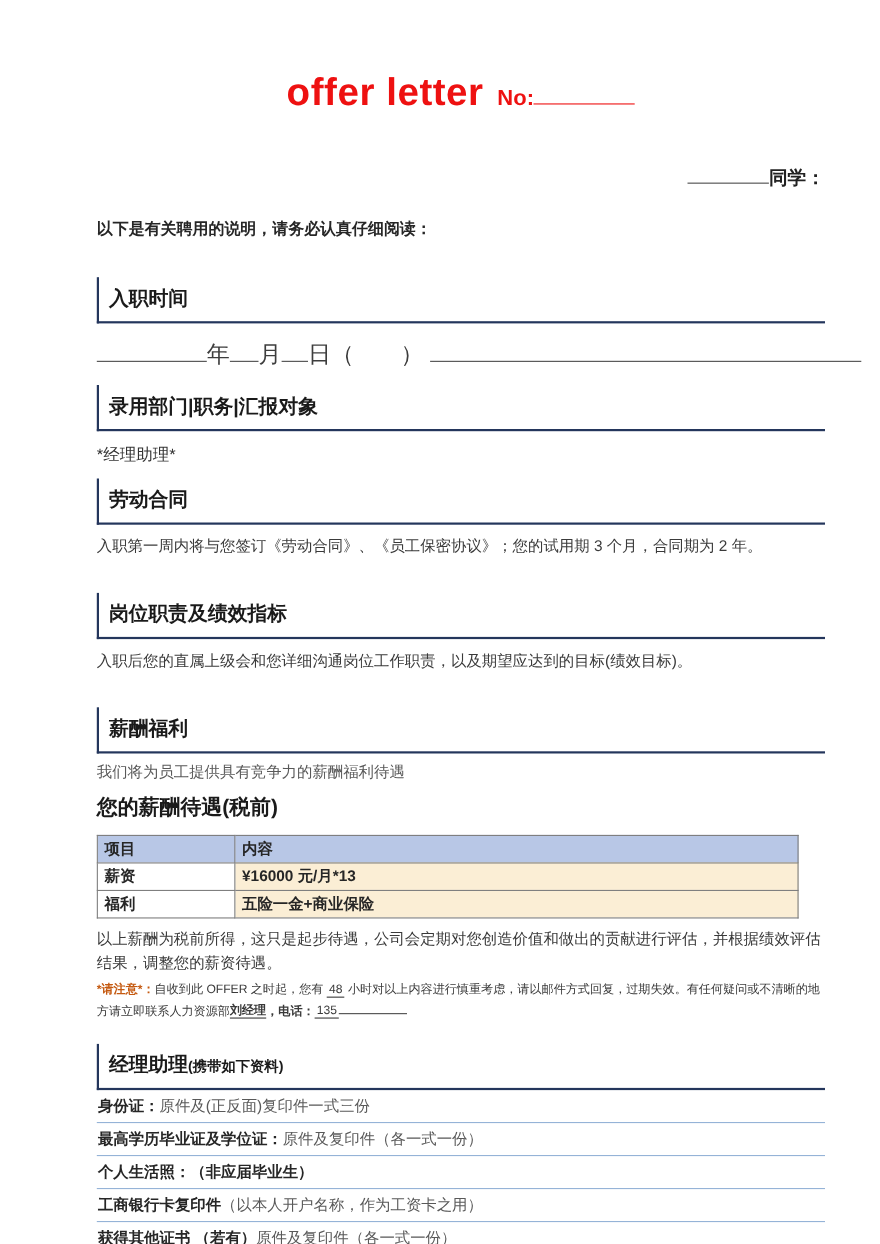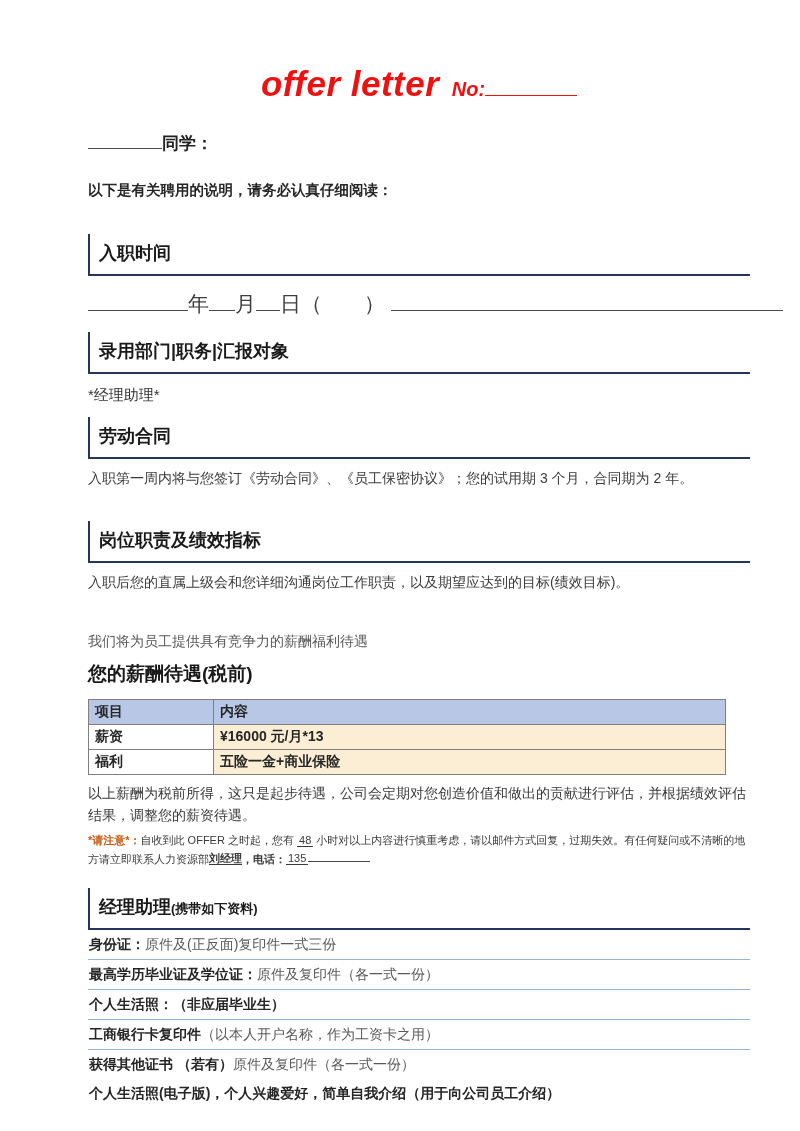--- a/index.html
+++ b/index.html
@@ -5,27 +5,27 @@
   html,body{margin:0;padding:0;}
   body{
     width:800px;height:1131px;background:#ffffff;
     font-family:"Liberation Sans","DejaVu Sans",sans-serif;
     color:#333333;
   }
   .page{box-sizing:border-box;width:800px;height:1131px;padding:64px 50px 0 88px;overflow:hidden;}
   .content{width:662px;}
 
   
-  .title-row{text-align:center;margin:0 0 26px 0;white-space:nowrap;font-style:italic;}
+  .title-row{text-align:center;margin:0 0 44px 0;white-space:nowrap;}
   .title-main{color:#ee1111;font-size:35px;font-weight:bold;letter-spacing:0.5px;}
   .title-no{color:#ee1111;font-size:20px;font-weight:bold;margin-left:8px;}
   .blank{display:inline-block;border-bottom:1.5px solid #4a4a4a;height:1.05em;vertical-align:baseline;}
   .blank.red{border-bottom-color:#ee1111;}
 
-  .greeting{font-size:17px;font-weight:bold;color:#222;margin:0 0 26px 0;}
+  .greeting{font-size:17px;font-weight:bold;color:#222;margin:0 0 26px 0;text-align:right;}
   .greeting .blank{width:74px;}
   .intro{font-size:14.5px;font-weight:bold;color:#262626;margin:0 0 34px 0;}
 
   
   .sec-h{
     border-left:2px solid #24365c;border-bottom:2px solid #24365c;
     padding:7px 0 9px 9px;font-size:18px;font-weight:bold;color:#1a1a1a;
   }
   .sec-h .suffix{font-size:13px;}
 
@@ -103,20 +103,23 @@
 
     <div class="sec-gap"></div>
 
     <div class="sec-h">
       <span>岗位职责及绩效指标</span>
     </div>
     <div class="body-text">入职后您的直属上级会和您详细沟通岗位工作职责，以及期望应达到的目标(绩效目标)。</div>
 
     <div class="sec-gap"></div>
 
+    <div class="sec-h">
+      <span>薪酬福利</span>
+    </div>
     <div class="tagline">我们将为员工提供具有竞争力的薪酬福利待遇</div>
     <div class="subtitle">您的薪酬待遇(税前)</div>
 
     <table class="salary">
       <tbody>
         <tr class="thead">
           <td class="col-item">项目</td>
           <td>内容</td>
         </tr>
         <tr>

